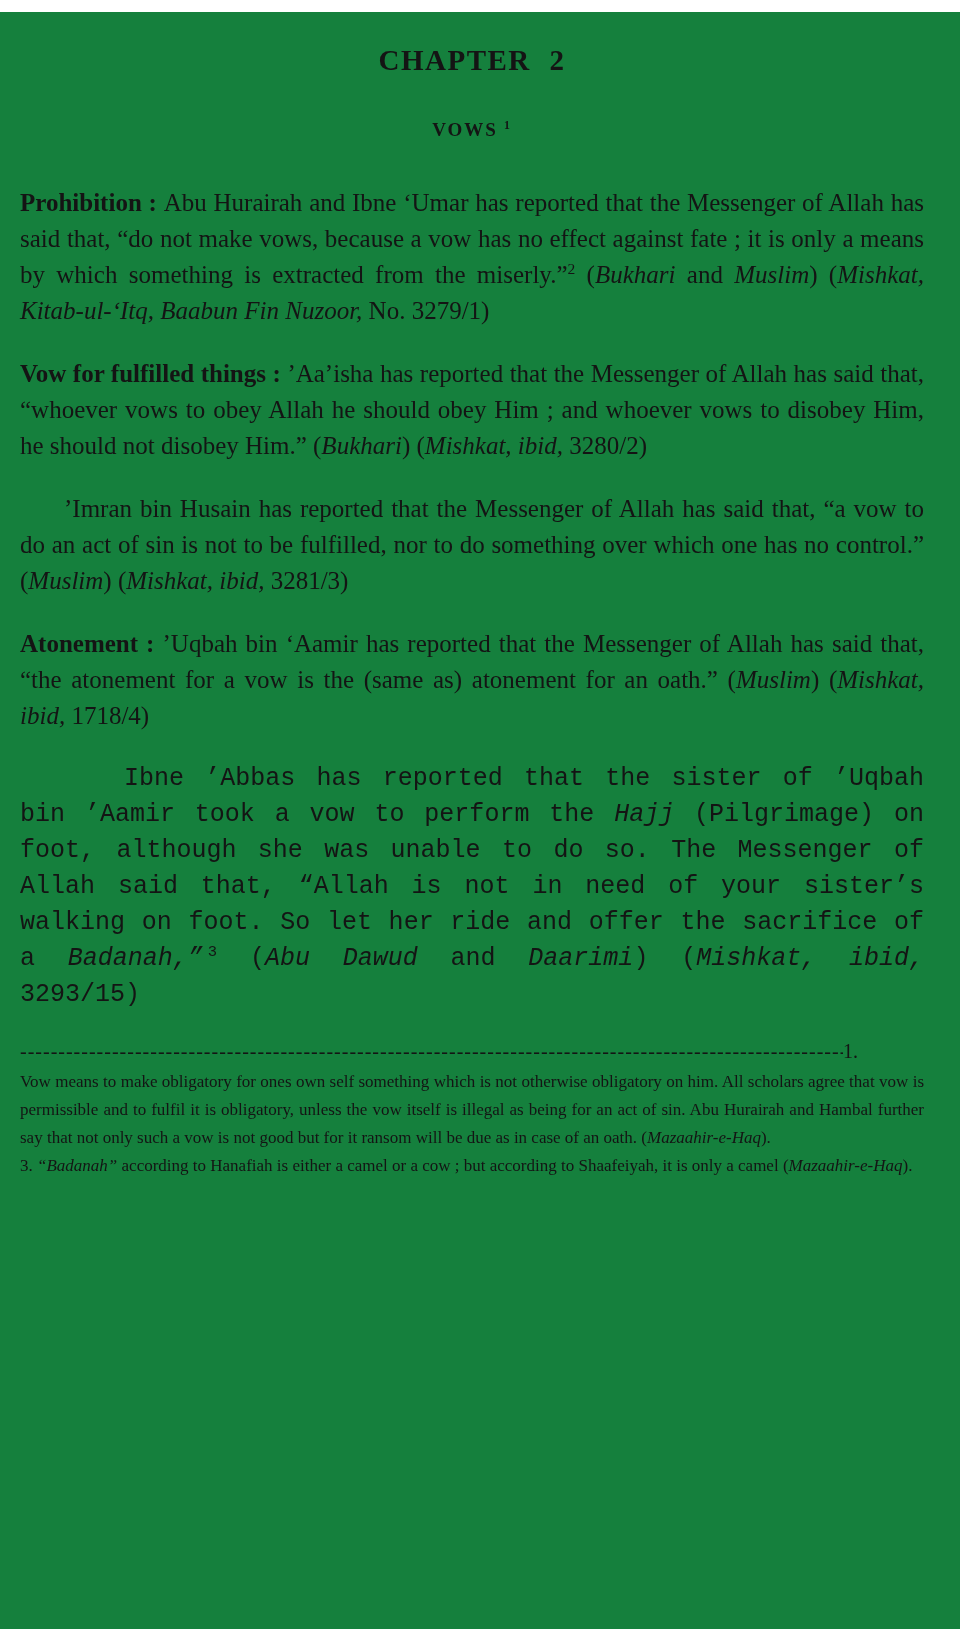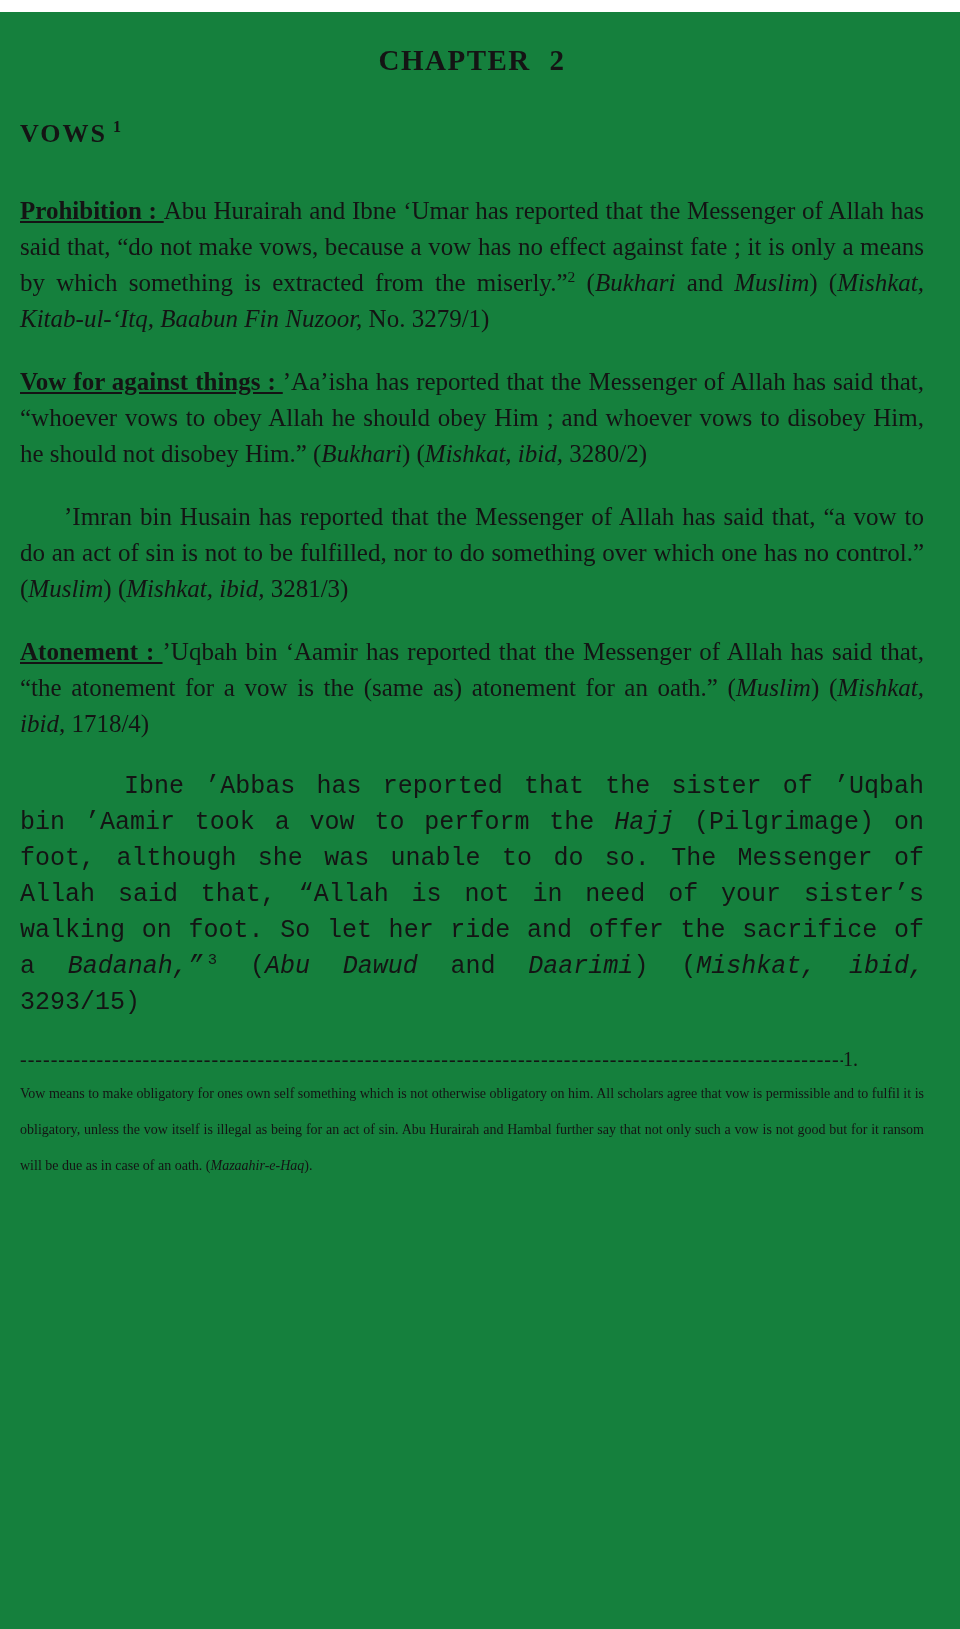--- a/index.html
+++ b/index.html
@@ -16,35 +16,35 @@
     }
     .chapter {
       text-align: center;
       font-weight: bold;
       font-size: 29px;
       letter-spacing: 1.5px;
       word-spacing: 10px;
       margin: 6px 0 0 0;
     }
     .title {
-      text-align: left;
+      text-align: center;
       font-weight: bold;
-      font-size: 26px;
+      font-size: 19px;
       letter-spacing: 2px;
       margin: 42px 0 0 0;
     }
     .title .sup { margin-left: 6px; }
     .para {
       font-size: 25px;
       line-height: 36px;
       text-align: justify;
       margin: 0 0 27px 0;
     }
     .para-first { margin-top: 44px; }
-    .lead { font-weight: bold; text-decoration: underline; }
+    .lead { font-weight: bold; }
     .it { font-style: italic; }
     .sup {
       font-size: 0.62em;
       vertical-align: super;
       line-height: 0;
     }
     .sup-spaced { margin-left: 5px; }
     .indent1 { text-indent: 44px; }
     .indent2 { text-indent: 104px; font-family: Liberation Mono, monospace; }
     .rule {
@@ -56,49 +56,50 @@
       margin: 0 66px 6px 0;
       letter-spacing: 1px;
     }
     .rule .dashes {
       flex: 1 1 auto;
       overflow: hidden;
       display: inline-block;
     }
     .rule .num { flex: 0 0 auto; letter-spacing: 0; }
     .fn {
-      font-size: 14px;
-      line-height: 36px;
+      font-size: 17px;
+      line-height: 28px;
       text-align: justify;
       margin: 0;
     }
   </style>
 </head>
 <body>
 
 <div class="page">
 
   <h1 class="chapter">CHAPTER 2</h1>
 
   <h2 class="title"><span>VOWS</span><span class="sup">1</span></h2>
 
   <p class="para para-first"><span class="lead">Prohibition : </span><span>Abu Hurairah and  Ibne ‘Umar has reported that the Messenger of Allah has said that, “do not make vows, because a vow has no effect against fate ; it is only a means by which something is extracted from the miserly.”</span><span class="sup">2</span><span> (</span><span class="it">Bukhari</span><span> and </span><span class="it">Muslim</span><span>) (</span><span class="it">Mishkat, Kitab-ul-‘Itq, Baabun Fin Nuzoor,</span><span> No. 3279/1)</span></p>
 
-  <p class="para"><span class="lead">Vow for against things : </span><span>’Aa’isha has reported that the Messenger of Allah has said that, “whoever vows to obey Allah he should obey Him ; and whoever vows to disobey Him, he should not disobey Him.” (</span><span class="it">Bukhari</span><span>) (</span><span class="it">Mishkat, ibid,</span><span> 3280/2)</span></p>
+  <p class="para"><span class="lead">Vow for fulfilled things : </span><span>’Aa’isha has reported that the Messenger of Allah has said that, “whoever vows to obey Allah he should obey Him ; and whoever vows to disobey Him, he should not disobey Him.” (</span><span class="it">Bukhari</span><span>) (</span><span class="it">Mishkat, ibid,</span><span> 3280/2)</span></p>
 
   <p class="para indent1"><span>’Imran bin Husain has reported that the Messenger of Allah has said that, “a vow to do an act of sin is not to be fulfilled, nor to do something over which one has no control.” (</span><span class="it">Muslim</span><span>) (</span><span class="it">Mishkat, ibid,</span><span> 3281/3)</span></p>
 
   <p class="para"><span class="lead">Atonement : </span><span>’Uqbah bin ‘Aamir has reported that the Messenger of Allah has said that, “the atonement for a vow is the (same as) atonement for an oath.” (</span><span class="it">Muslim</span><span>) (</span><span class="it">Mishkat, ibid,</span><span> 1718/4)</span></p>
 
   <p class="para indent2"><span>Ibne ’Abbas has reported that the sister of ’Uqbah bin ’Aamir took a vow to perform the </span><span class="it">Hajj</span><span> (Pilgrimage) on foot, although she was unable to do so. The Messenger of Allah said that, “Allah is not in need of your sister’s walking on foot. So let her ride and offer the sacrifice of a </span><span class="it">Badanah,”</span><span class="sup sup-spaced">3</span><span> (</span><span class="it">Abu Dawud</span><span> and </span><span class="it">Daarimi</span><span>) (</span><span class="it">Mishkat, ibid,</span><span> 3293/15)</span></p>
 
   <div class="rule">
       <span class="dashes">--------------------------------------------------------------------------------------------------------------------------------------------</span>
       <span class="num">1.</span>
     </div>
 
   <div>
     <p class="fn"><span>Vow means to make obligatory for ones own self something which is not otherwise obligatory on him. All scholars agree that vow is permissible and to fulfil it is obligatory, unless the vow itself is illegal as being for an act of sin. Abu Hurairah and Hambal further say that not only such a vow is not good but for it ransom will be due as in case of an oath.  (</span><span class="it">Mazaahir-e-Haq</span><span>).</span></p>
 
 
+    <p class="fn"><span>3.   </span><span class="it">“Badanah”</span><span> according to Hanafiah is either a camel or a cow ; but according to Shaafeiyah, it is only a camel (</span><span class="it">Mazaahir-e-Haq</span><span>).</span></p>
   </div>
 
 </div>
 
 </body></html>

